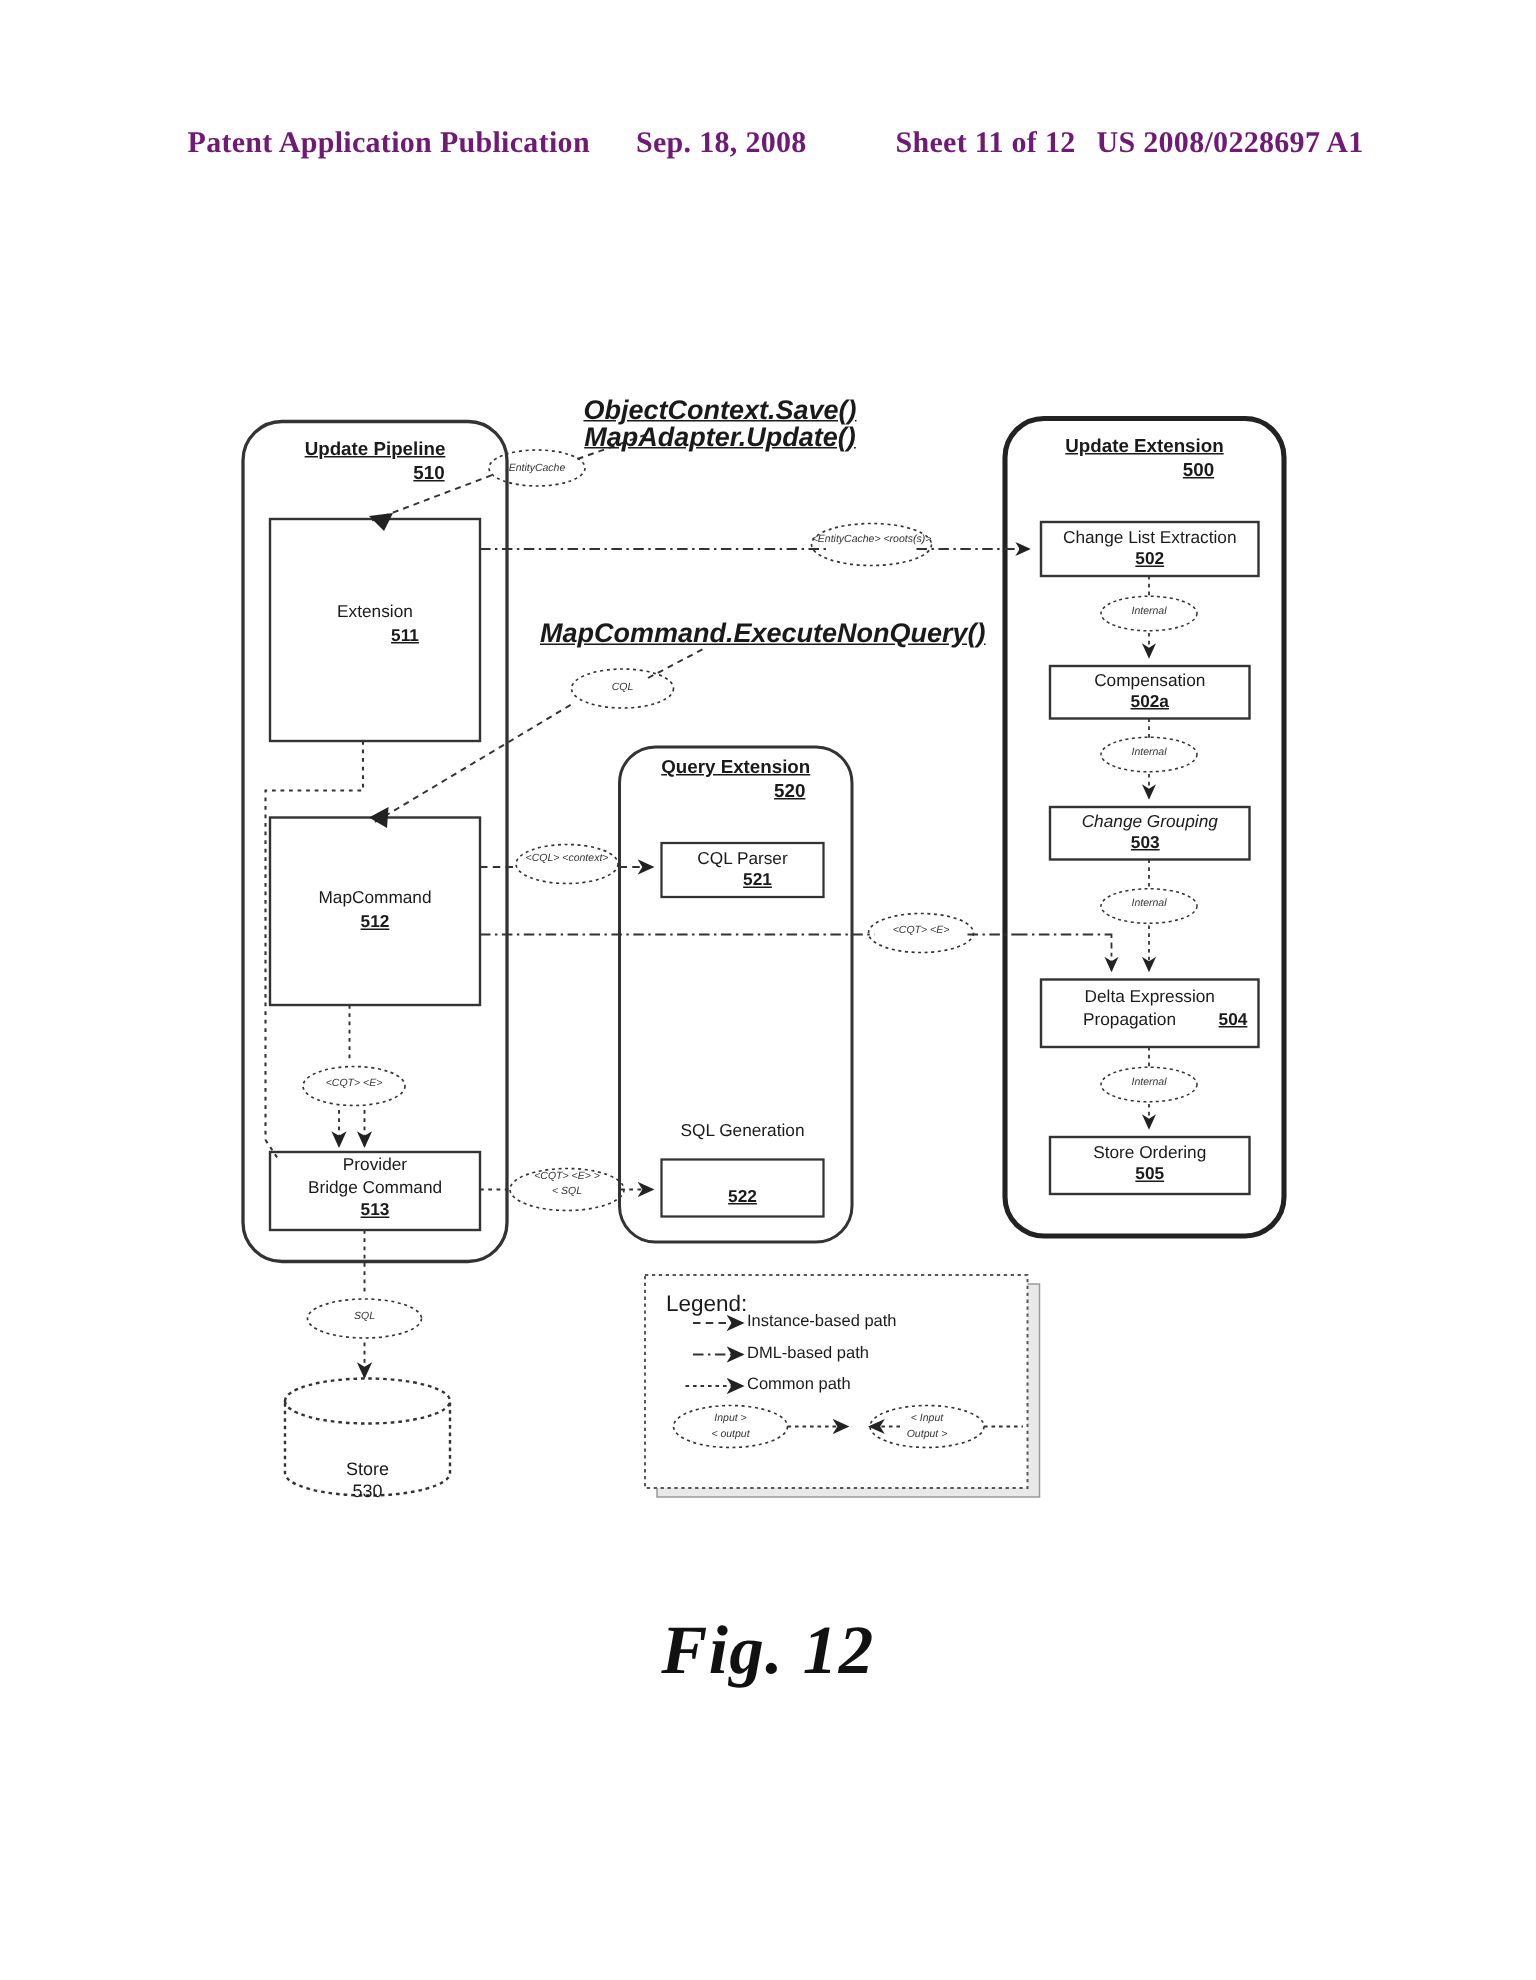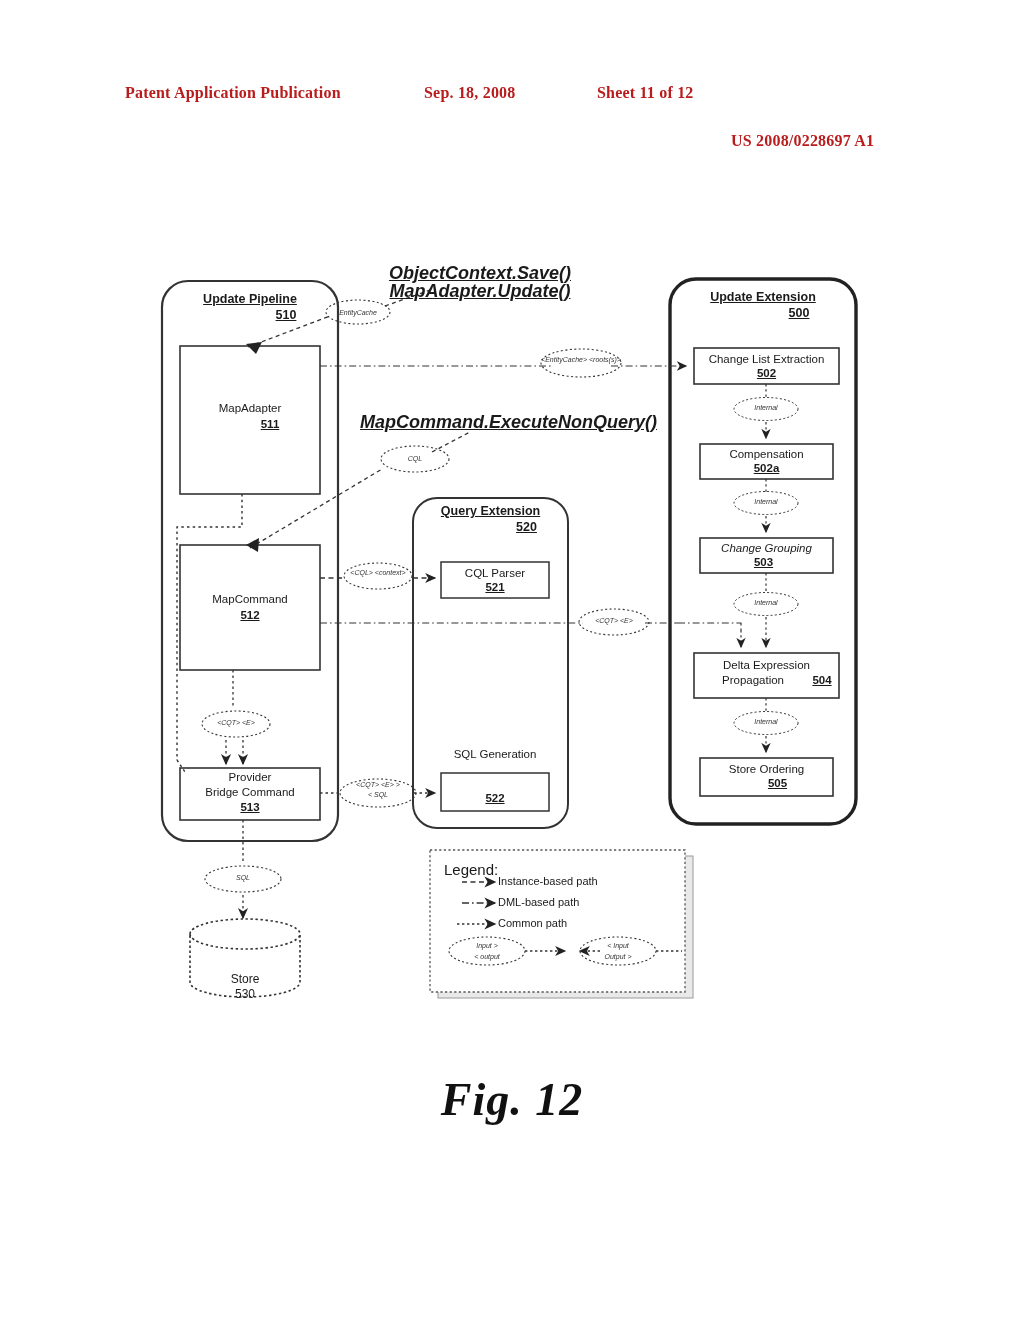--- a/index.html
+++ b/index.html
@@ -1,25 +1,25 @@
 <!DOCTYPE html>
 <html><head>
 <meta charset="utf-8">
 <style>
   html,body{margin:0;padding:0;background:#ffffff;}
   body{width:1024px;height:1320px;position:relative;font-family:"Liberation Sans",sans-serif;color:#111;}
   #page{position:absolute;left:0;top:0;width:1024px;height:1320px;overflow:hidden;background:#fff;}
 
   
   #hdr{position:absolute;left:0;top:84px;width:1024px;height:28px;}
-  #hdr .cell{position:absolute;font-family:"Liberation Serif",serif;font-weight:bold;font-size:16px;color:#b91c1c;white-space:nowrap;letter-spacing:.2px;}
+  #hdr .cell{position:absolute;font-family:"Liberation Serif",serif;font-weight:bold;font-size:20px;color:#701a75;white-space:nowrap;letter-spacing:.2px;}
   #hdr .c1{left:125px;top:0;}
   #hdr .c2{left:424px;top:0;}
   #hdr .c3{left:597px;top:0;}
-  #hdr .c4{left:731px;top:0;margin-top:48px;}
+  #hdr .c4{left:731px;top:0;}
 
   
   #figcap{position:absolute;left:0;top:1073px;width:1024px;text-align:center;
           font-family:"Liberation Serif",serif;font-style:italic;font-weight:bold;
           font-size:46px;color:#111;letter-spacing:1px;}
 
   
   #canvas{position:absolute;left:0;top:0;width:1024px;height:1320px;}
   svg.layer{position:absolute;left:0;top:0;width:1024px;height:1320px;overflow:visible;}
 
@@ -147,38 +147,38 @@
       <ellipse cx="487" cy="951" rx="38" ry="14" fill="none" stroke="#333" stroke-width="1.1" stroke-dasharray="2 2.4"></ellipse>
       <path d="M525,951 L565,951" fill="none" stroke="#333" stroke-width="1.3" stroke-dasharray="2.4 2.6" marker-end="url(#ah)"></path>
       <ellipse cx="618" cy="951" rx="38" ry="14" fill="none" stroke="#333" stroke-width="1.1" stroke-dasharray="2 2.4"></ellipse>
       <path d="M600,951 L580,951" fill="none" stroke="#333" stroke-width="1.3" stroke-dasharray="2.4 2.6" marker-end="url(#ah)"></path>
       <path d="M656,951 L682,951" fill="none" stroke="#333" stroke-width="1.3" stroke-dasharray="2.4 2.6"></path>
     </svg>
 
     <div class="t panel-title" style="left:162px;top:292px;width:176px;">Update Pipeline</div>
     <div class="t panel-num" style="left:162px;top:308px;width:176px;">510</div>
 
-    <div class="t box-label" style="left:180px;top:402px;width:140px;">MapAdapter</div>
+    <div class="t box-label" style="left:180px;top:402px;width:140px;">Extension</div>
     <div class="t box-num" style="left:180px;top:418px;width:140px;margin-left:20px;">511</div>
 
     <div class="t box-label" style="left:180px;top:593px;width:140px;">MapCommand</div>
     <div class="t box-num" style="left:180px;top:609px;width:140px;">512</div>
 
     <div class="t box-label" style="left:180px;top:771px;width:140px;">Provider</div>
     <div class="t box-label" style="left:176px;top:786px;width:148px;">Bridge Command</div>
     <div class="t box-num" style="left:180px;top:801px;width:140px;">513</div>
 
     <div class="t store-label" style="left:190px;top:972px;width:110px;">Store</div>
     <div class="t store-label" style="left:190px;top:987px;width:110px;">530</div>
 
     <div class="t panel-title" style="left:413px;top:504px;width:155px;">Query Extension</div>
     <div class="t panel-num" style="left:413px;top:520px;width:155px;">520</div>
 
     <div class="t box-label" style="left:441px;top:567px;width:108px;">CQL Parser</div>
-    <div class="t box-num" style="left:441px;top:581px;width:108px;">521</div>
+    <div class="t box-num" style="left:441px;top:581px;width:128px;">521</div>
 
     <div class="t box-label" style="left:437px;top:748px;width:116px;">SQL Generation</div>
     <div class="t box-num" style="left:441px;top:792px;width:108px;">522</div>
 
     <div class="t panel-title" style="left:670px;top:290px;width:186px;">Update Extension</div>
     <div class="t panel-num" style="left:670px;top:306px;width:186px;">500</div>
 
     <div class="t box-label" style="left:692px;top:353px;width:149px;">Change List Extraction</div>
     <div class="t box-num" style="left:694px;top:367px;width:145px;">502</div>
 
@@ -186,21 +186,21 @@
     <div class="t box-num" style="left:700px;top:462px;width:133px;">502a</div>
 
     <div class="t box-label" style="left:700px;top:542px;width:133px;font-style:italic;">Change Grouping</div>
     <div class="t box-num" style="left:708px;top:556px;width:111px;">503</div>
 
     <div class="t box-label" style="left:694px;top:659px;width:145px;">Delta Expression</div>
     <div class="t box-label" style="left:694px;top:674px;width:118px;">Propagation</div>
     <div class="t box-num" style="left:806px;top:674px;width:32px;">504</div>
 
     <div class="t box-label" style="left:700px;top:763px;width:133px;">Store Ordering</div>
-    <div class="t box-num" style="left:700px;top:777px;width:133px;padding-left:11px;">505</div>
+    <div class="t box-num" style="left:700px;top:777px;width:133px;">505</div>
 
     <div class="t callout" style="left:330px;top:263px;width:300px;">ObjectContext.Save()</div>
     <div class="t callout" style="left:330px;top:281px;width:300px;">MapAdapter.Update()</div>
     <div class="t callout" style="left:360px;top:412px;width:260px;">MapCommand.ExecuteNonQuery()</div>
 
     <div class="t pill" style="left:326px;top:309px;width:64px;">EntityCache</div>
     <div class="t pill" style="left:541px;top:356px;width:80px;">&lt;EntityCache&gt; &lt;roots(s)&gt;</div>
     <div class="t pill" style="left:391px;top:455px;width:48px;">CQL</div>
     <div class="t pill" style="left:344px;top:569px;width:68px;">&lt;CQL&gt; &lt;context&gt;</div>
     <div class="t pill" style="left:582px;top:617px;width:64px;">&lt;CQT&gt; &lt;E&gt;</div>

